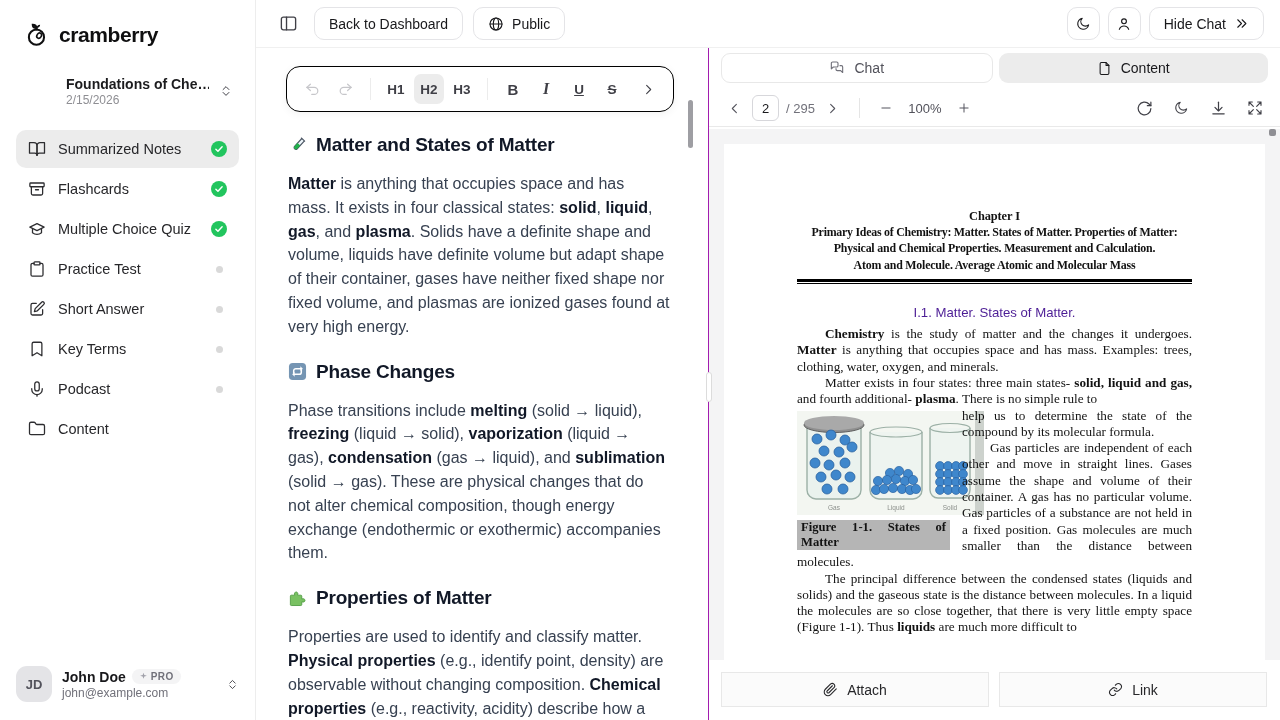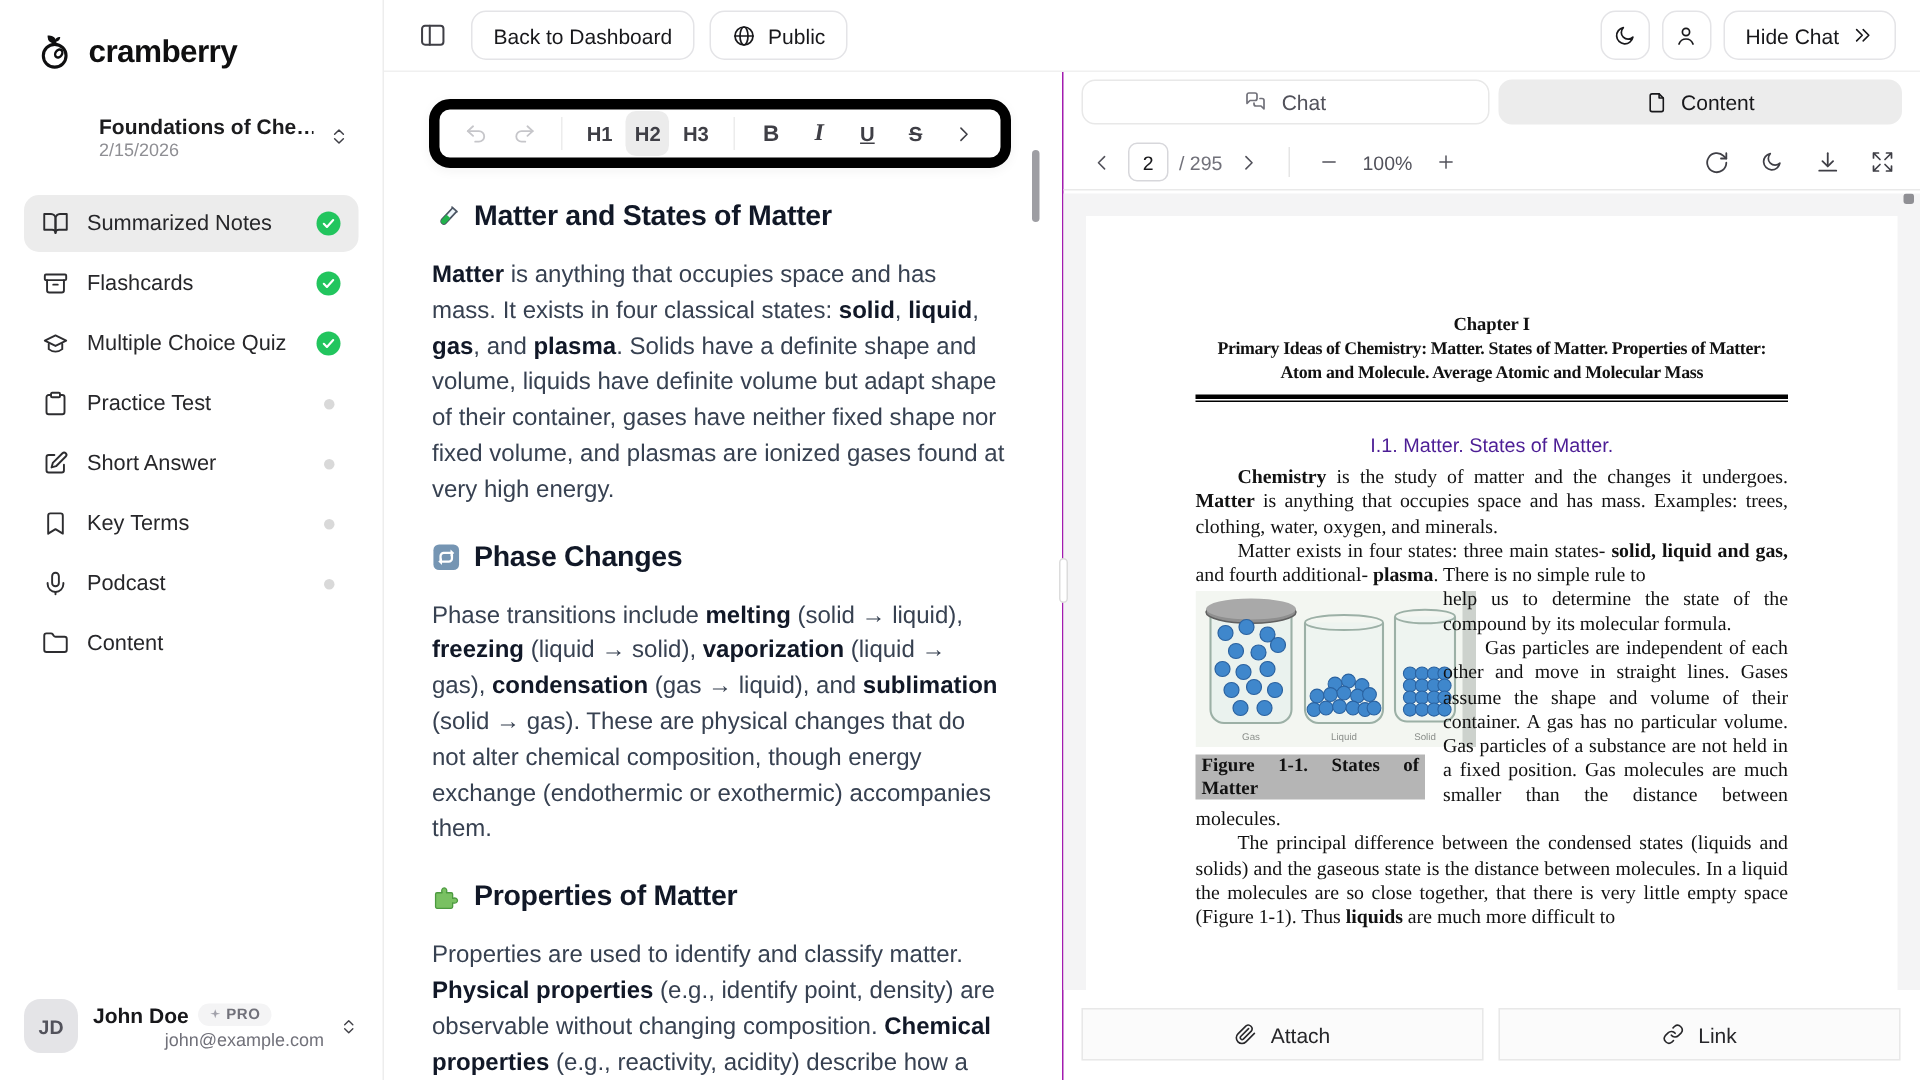--- a/index.html
+++ b/index.html
@@ -25,40 +25,40 @@
   .nav-item { height:38px; margin-bottom:2px; border-radius:10px; display:flex; align-items:center; gap:12px;
     padding:0 12px; font-size:14.5px; font-weight:500; color:#27272a; cursor:pointer; }
   .nav-item.selected { background:#ececec; }
   .nav-icon { width:18px; height:18px; color:#2d2d30; flex:none; }
   .nav-label { flex:1; white-space:nowrap; overflow:hidden; }
   .badge-check { width:16px; height:16px; border-radius:50%; background:#22c55e; display:flex; align-items:center; justify-content:center; flex:none; }
   .badge-dot { width:7px; height:7px; border-radius:50%; background:#d9d9d9; margin-right:4px; flex:none; }
   .user-row { margin-top:auto; padding:14px 16px 18px; display:flex; align-items:center; gap:10px; cursor:pointer; }
   .user-avatar { width:36px; height:36px; border-radius:11px; background:#e4e4e7; color:#52525b;
     font-size:13px; font-weight:700; display:flex; align-items:center; justify-content:center; flex:none; }
-  .user-meta { flex:1; min-width:0;text-align:right; }
+  .user-meta { flex:1; min-width:0; }
   .user-name-row { display:flex; align-items:center; gap:6px; }
   .user-name { font-size:14px; font-weight:700; color:#18181b; }
   .pro-pill { display:inline-flex; align-items:center; gap:3px; background:#f4f4f5; border-radius:999px;
     padding:2px 7px; font-size:10px; font-weight:700; letter-spacing:0.4px; color:#71717a; }
   .user-email { font-size:12px; color:#71717a; margin-top:1px; }
 
   
   .topbar { position:absolute; left:256px; top:0; width:1024px; height:48px; background:#fff;
     border-bottom:1px solid #f0f0f0; display:flex; align-items:center; padding:0 16px; gap:10px; }
   .icon-plain { width:32px; height:32px; display:flex; align-items:center; justify-content:center; color:#3f3f46; cursor:pointer; border-radius:8px; }
   .btn { height:33px; padding:0 14px; border:1px solid #e4e4e7; border-radius:10px; background:#fff;
     display:inline-flex; align-items:center; gap:8px; font-size:14px; font-weight:500; color:#18181b; cursor:pointer; }
   .btn-icon { width:33px; height:33px; padding:0; justify-content:center; }
   .topbar-right { margin-left:auto; display:flex; align-items:center; gap:8px; }
 
   
   .editor { position:absolute; left:256px; top:48px; width:452px; height:672px; background:#fff; overflow:hidden; }
   .ed-toolbar { position:absolute; left:30px; top:18px; width:388px; height:46px; background:#fff;
-    border:7px solid #000000; border-radius:14px; box-shadow:0 2px 8px rgba(0,0,0,0.05);
+    border:1px solid #000000; border-radius:14px; box-shadow:0 2px 8px rgba(0,0,0,0.05);
     display:flex; align-items:center; padding:0 10px; gap:3px; }
   .tb-btn { width:30px; height:30px; border-radius:7px; display:flex; align-items:center; justify-content:center;
     font-size:13.5px; font-weight:600; color:#3f3f46; cursor:pointer; }
   .tb-btn.active { background:#ececec; }
   .tb-btn.dim { color:#c6c6ca; }
   .tb-sep { width:1px; height:22px; background:#ececec; margin:0 7px; }
   .tb-b { font-weight:800; font-size:15px; }
   .tb-i { font-style:italic; font-family:"Liberation Serif", serif; font-size:16px; }
   .tb-u { text-decoration:underline; }
   .tb-s { text-decoration:line-through; }
@@ -455,20 +455,21 @@
           </svg>
         </span>
     </div>
   </div>
 
   <div class="viewer">
     <div class="page">
       <div class="doc-head">
         <div>Chapter I</div>
         <div style="font-size:11.9px; letter-spacing:-0.25px;">Primary Ideas of Chemistry: Matter. States of Matter. Properties of Matter:</div>
+        <div style="font-size:11.9px; letter-spacing:-0.2px;">Physical and Chemical Properties. Measurement and Calculation.</div>
         <div style="font-size:11.9px; letter-spacing:-0.2px;">Atom and Molecule. Average Atomic and Molecular Mass</div>
       </div>
       <div class="doc-rule"></div>
       <div class="doc-sec">I.1. Matter. States of Matter.</div>
       <p class="doc-p"><b>Chemistry</b><span> is the study of matter and the changes it undergoes. </span><b>Matter</b><span> is anything that occupies space and has mass. Examples: trees, clothing, water, oxygen, and minerals.</span></p>
       <p class="doc-p"><span>Matter exists in four states: three main states-  </span><b>solid, liquid and gas,</b><span> and fourth additional- </span><b>plasma</b><span>. There is no simple rule to</span></p>
 
       <div class="doc-figure">
         <svg width="187" height="104" viewBox="0 0 187 104">
           <rect x="0" y="0" width="180" height="104" fill="#f3f6f1"></rect>

